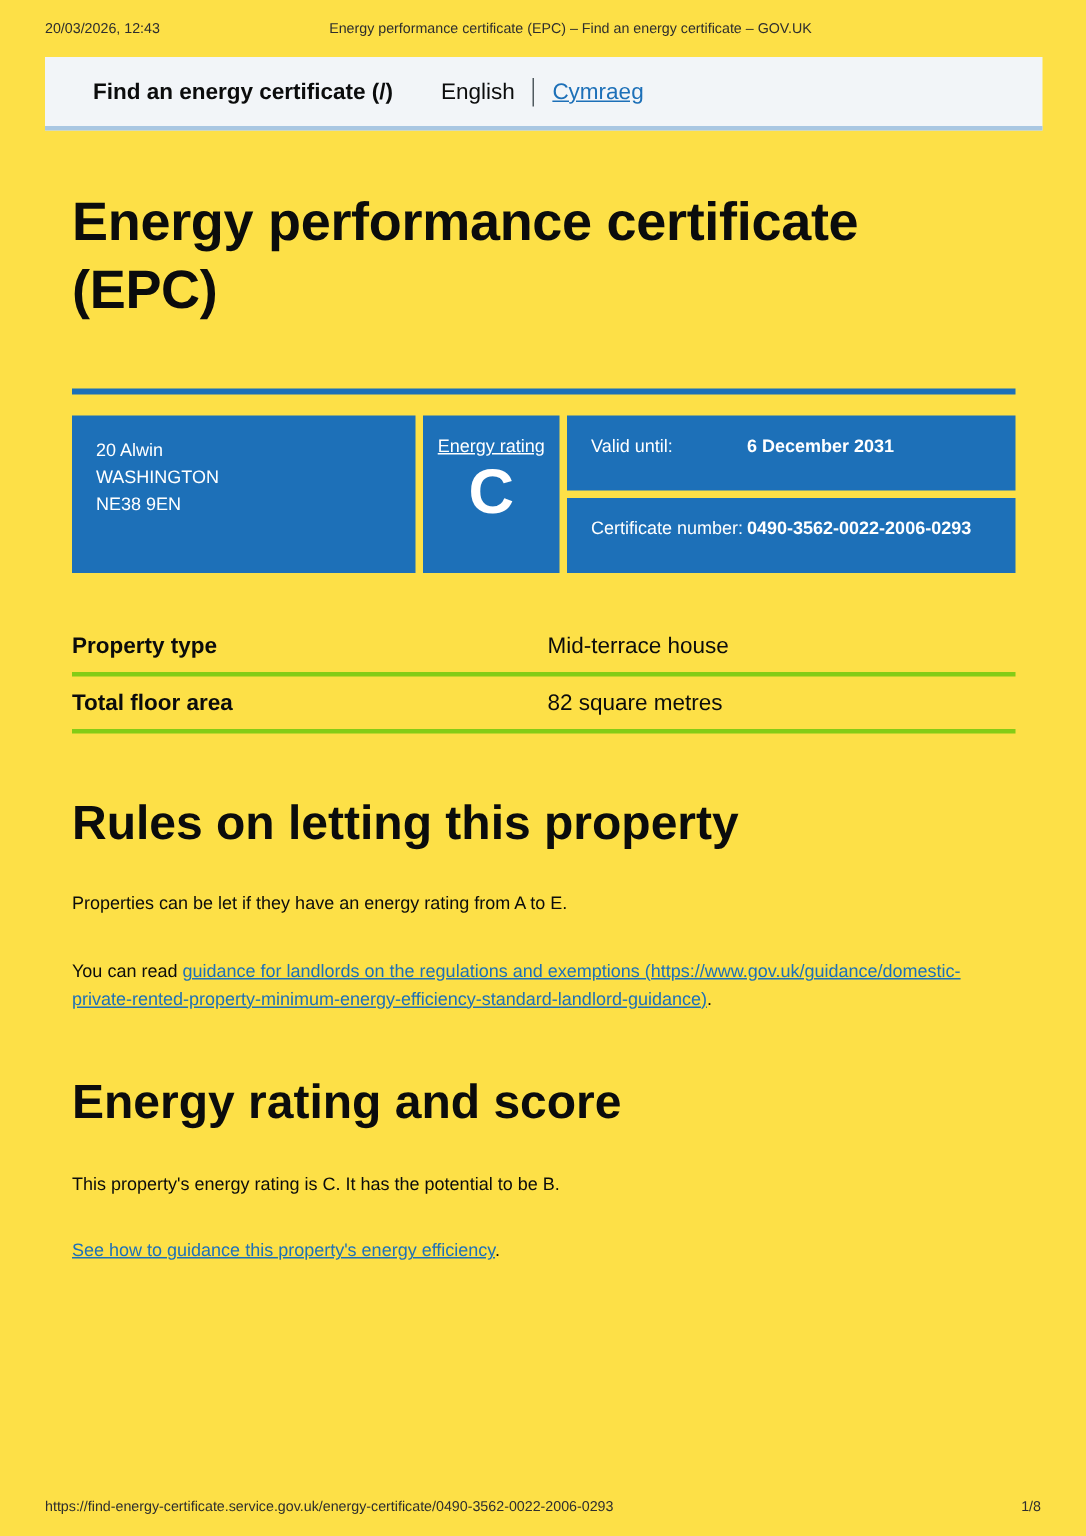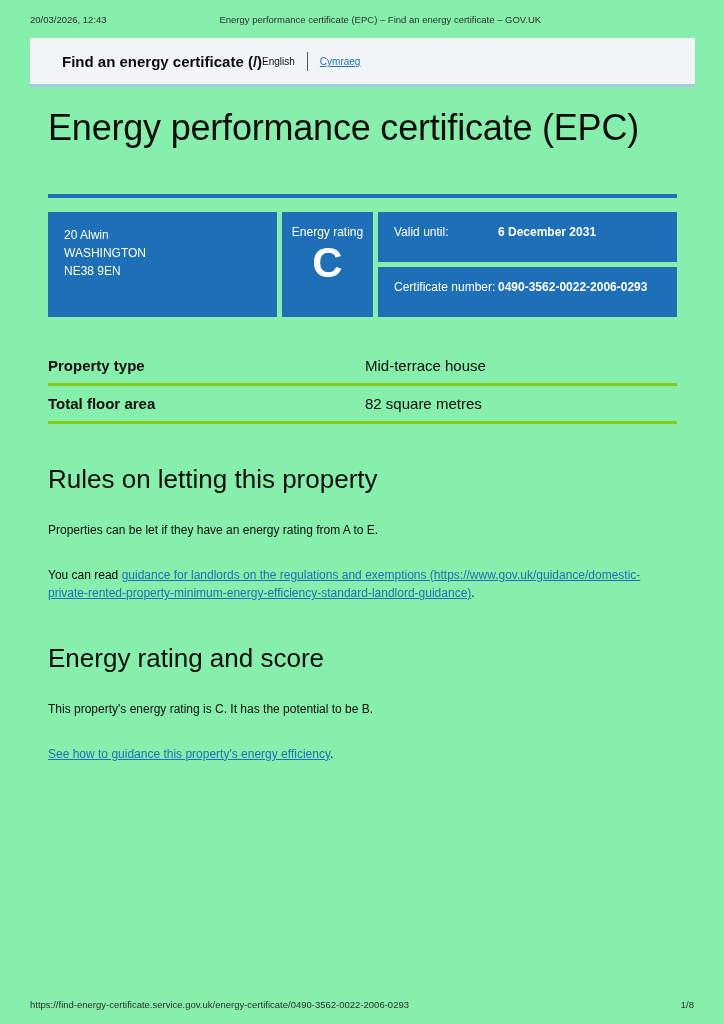--- a/index.html
+++ b/index.html
@@ -4,21 +4,21 @@
 <style>
   * { margin: 0; padding: 0; box-sizing: border-box; }
   html, body { background: #ffffff; }
   body {
     width: 724px; height: 1024px;
     font-family: "Liberation Sans", sans-serif;
     color: #0b0c0c;
     position: relative;
     overflow: hidden;
   }
-  .page { position: absolute; inset: 0; background: #86efac; }
+  .page { position: absolute; inset: 0; background: #fde047; }
 
   
   .print-header {
     position: absolute; top: 14px; left: 30px; right: 30px;
     display: flex; align-items: baseline;
     font-size: 9.5px; color: #2e2e2e;
   }
   .print-header .date { flex: 0 0 auto; }
   .print-header .doc-title { flex: 1 1 auto; text-align: center; padding-right: 40px; }
 
@@ -30,58 +30,58 @@
 
   
   .service-header {
     position: absolute; top: 38px; left: 30px; right: 29px;
     background: #f2f5f8;
     border-bottom: 3px solid #a9c7e2;
     padding: 14px 32px 13px 32px;
     display: flex; align-items: center;
   }
   .service-name { font-size: 15px; font-weight: bold; color: #0b0c0c; }
-  .lang-switch { display: flex; align-items: center; font-size: 10px; }
+  .lang-switch { display: flex; align-items: center; font-size: 15px; margin-left: 32px; }
   .lang-current { color: #0b0c0c; }
   .lang-divider { width: 1px; height: 19px; background: #505a5f; margin: 0 12px; }
   .lang-link { color: #1d70b8; text-decoration: underline; cursor: pointer; }
 
   .content { position: absolute; top: 86px; left: 48px; width: 629px; }
 
   h1.page-title {
-    margin-top: 19px;
-    font-size: 36px; line-height: 1.25; font-weight: normal;
+    margin-top: 39px;
+    font-size: 36px; line-height: 1.25; font-weight: bold;
     letter-spacing: -0.2px;
   }
 
   .blue-rule { margin-top: 44px; height: 4px; background: #1d70b8; }
 
   
   .summary-panel { margin-top: 14px; display: flex; gap: 5px; height: 105px; }
   .panel-box { background: #1d70b8; color: #ffffff; }
   .address-box { flex: 0 0 229px; padding: 14px 16px; font-size: 12px; line-height: 1.5; }
   .rating-box { flex: 0 0 91px; text-align: center; padding-top: 13px; }
-  .rating-label { font-size: 12px; }
+  .rating-label { font-size: 12px; text-decoration: underline; }
   .rating-letter { font-size: 42px; font-weight: bold; line-height: 1.15; }
   .panel-right { flex: 1 1 auto; display: flex; flex-direction: column; gap: 5px; }
   .panel-row { flex: 1 1 50%; display: flex; padding: 12px 16px; font-size: 12px; line-height: 1.4; }
   .panel-row .row-label { flex: 0 0 104px; }
   .panel-row .row-value { font-weight: bold; }
 
   
   .details-table { margin-top: 31px; }
   .details-row {
     display: flex; align-items: baseline;
     padding: 7px 0 7px 0;
     border-bottom: 3px solid #84cc16;
     font-size: 15px; line-height: 1.4;
   }
   .details-row .d-label { flex: 0 0 317px; font-weight: bold; }
 
-  h2.section-heading { margin-top: 40px; font-size: 26px; font-weight: normal; line-height: 1.2; }
+  h2.section-heading { margin-top: 40px; font-size: 32px; font-weight: bold; line-height: 1.2; }
 
   p.body-text { margin-top: 26px; font-size: 12px; line-height: 1.55; }
   a.text-link { color: #1d70b8; text-decoration: underline; cursor: pointer; }
 </style>
 </head>
 <body>
 
 <div class="page">
 
   <div class="print-header">

